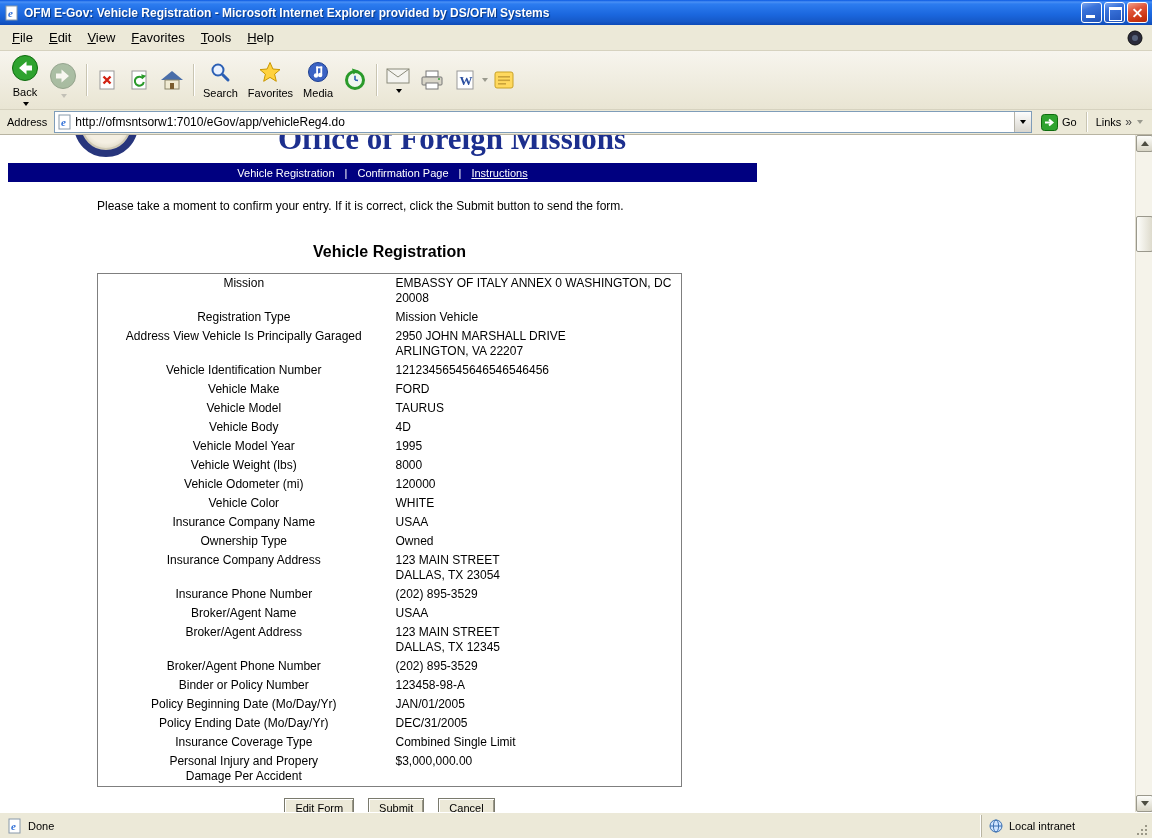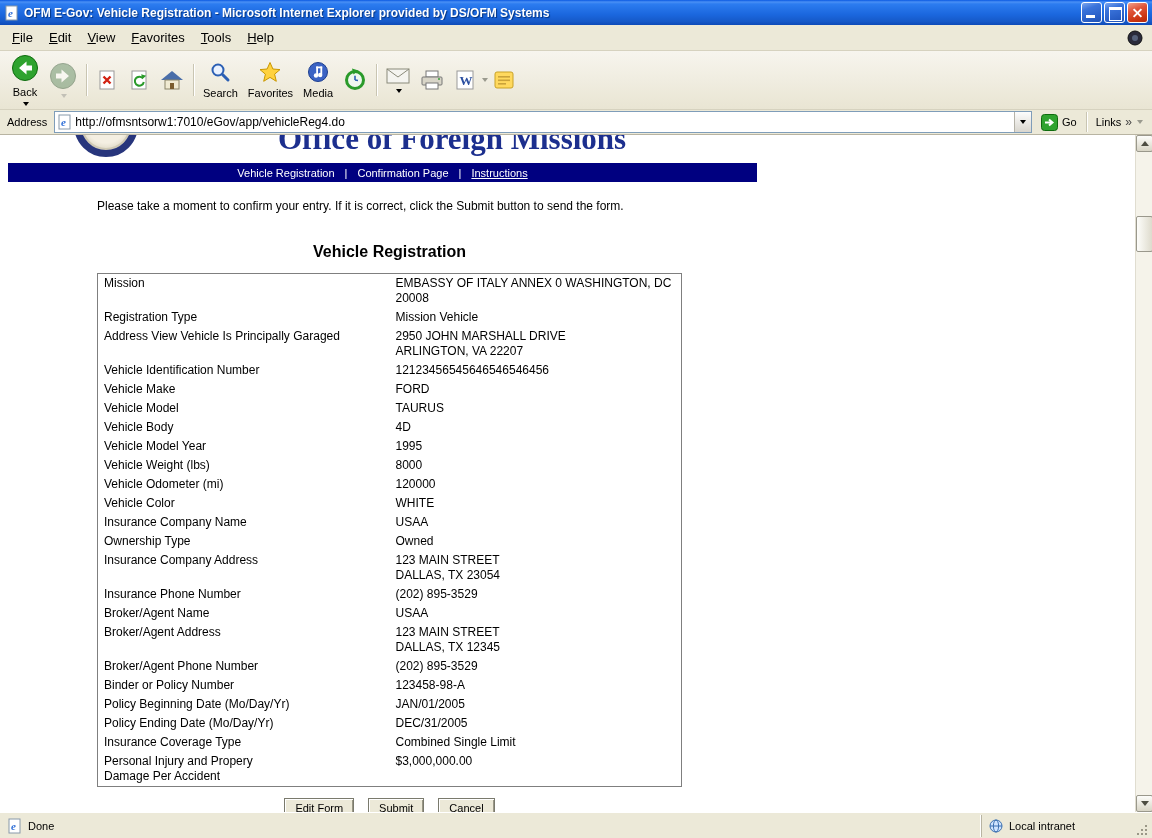--- a/index.html
+++ b/index.html
@@ -69,21 +69,21 @@
   .pagenav { position:absolute; top:28px; left:8px; width:749px; height:19px; background:#000080;
     color:#fff; font-size:11px; display:flex; align-items:center; justify-content:center; gap:10px; }
   .pagenav .navlink { color:#fff; text-decoration:underline; cursor:pointer; }
   .intro { position:absolute; top:64px; left:97px; font-size:12px; color:#000; }
   .pg-heading { position:absolute; top:108px; left:97px; width:585px; text-align:center;
     font-size:16px; font-weight:bold; color:#000; }
   .conf-table { position:absolute; top:138px; left:97px; width:585px; border:1px solid #7f7f7f;
     border-collapse:collapse; background:#fff; }
   .conf-table td { font-size:12px; line-height:15px; padding:2px 6px; vertical-align:top;
     white-space:pre-line; }
-  td.f-label { width:292px; }
+  td.f-label { width:292px;text-align:center; }
   td.f-value { font-weight:normal; }
   .btn-row { position:absolute; top:663px; left:97px; width:585px; display:flex;
     justify-content:center; gap:14px; }
   .xpbtn { font-family:"Liberation Sans",sans-serif; font-size:11px; padding:3px 10px;
     background:#ece9d8; border:1px solid #7a7a6d; color:#000;
     box-shadow:inset 1px 1px 0 #fff, inset -1px -1px 0 #9a9787; cursor:pointer; }
 
   
   .scrollbar { width:17px; background:#f5f3ea; border-left:1px solid #e0ddd0; position:relative;
     display:flex; flex-direction:column; }

